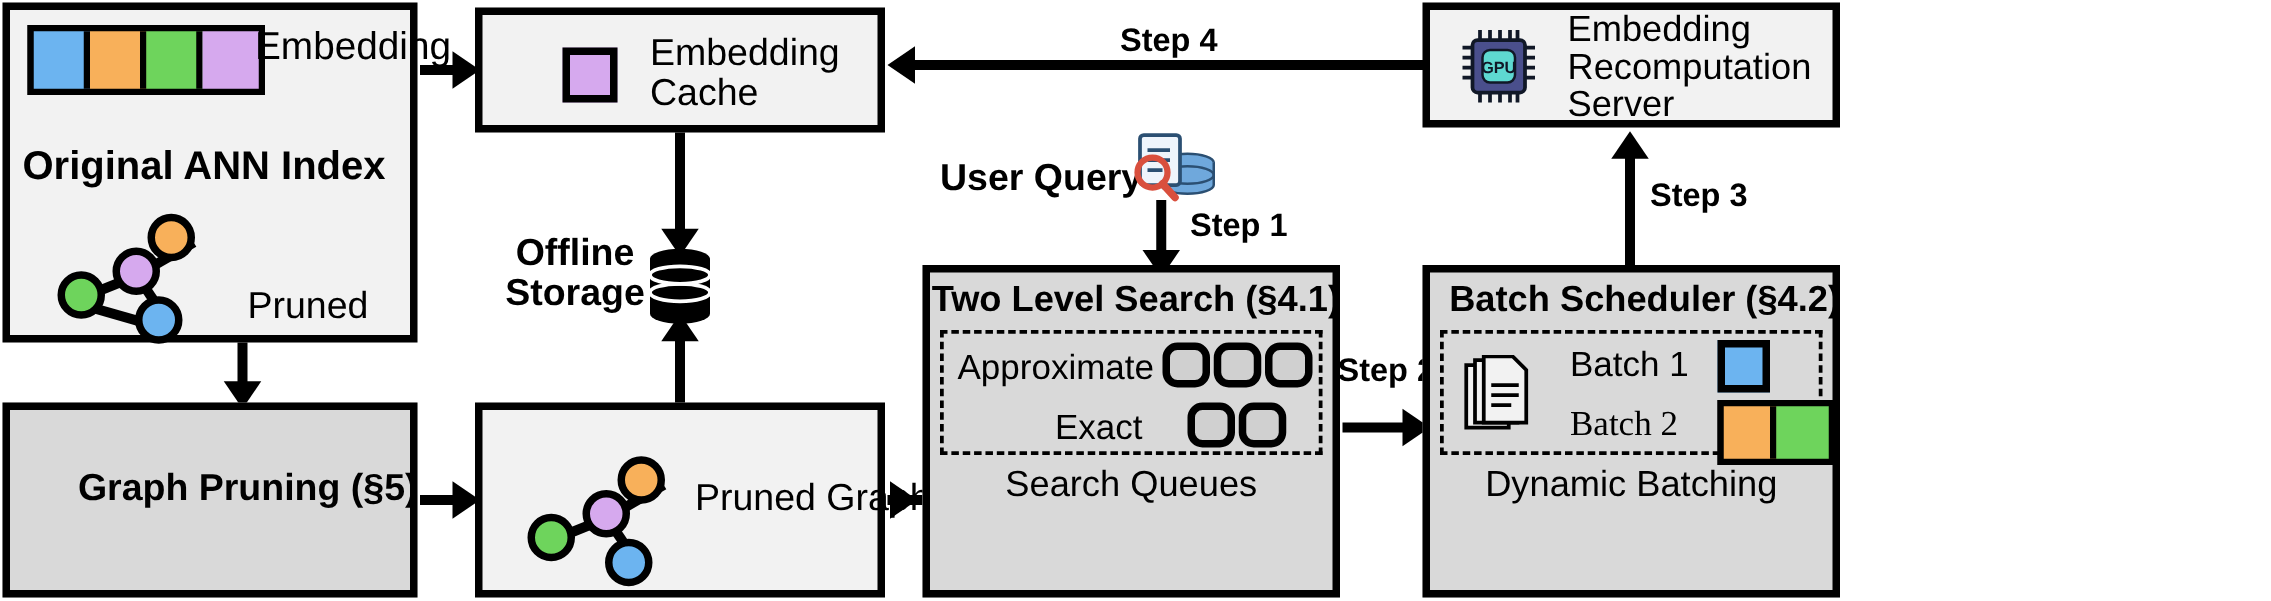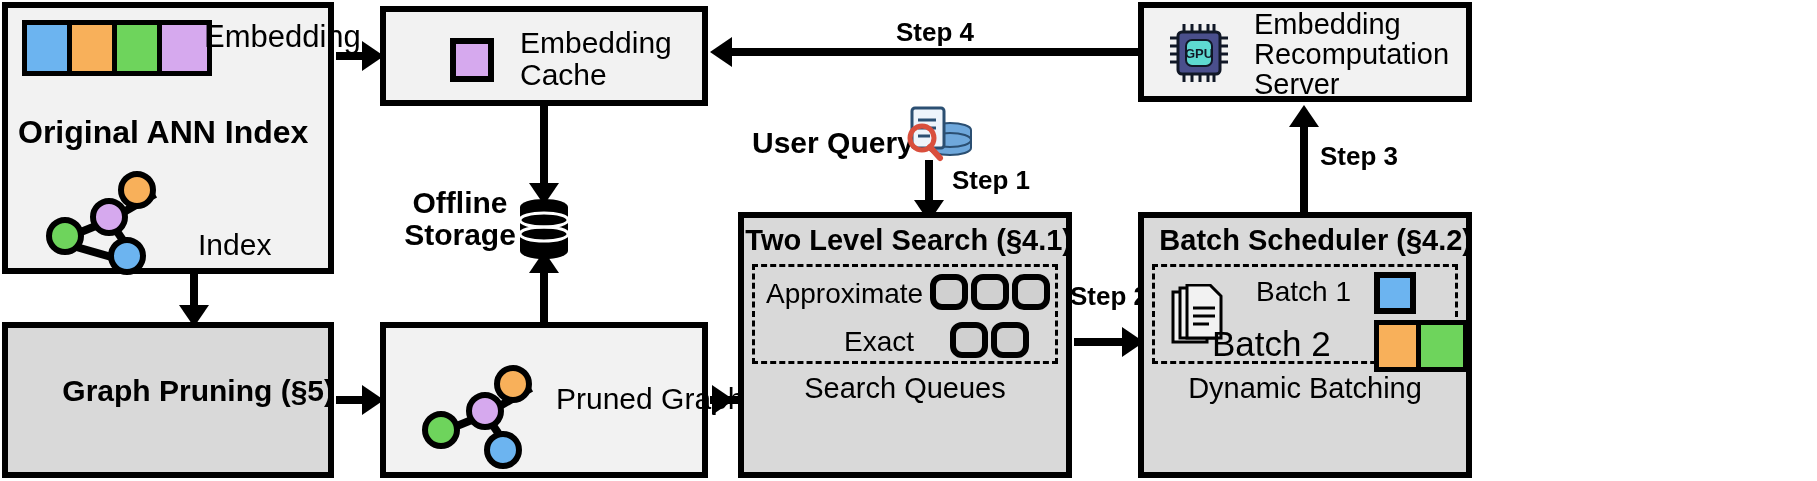--- a/index.html
+++ b/index.html
@@ -138,21 +138,21 @@
     <div class="edge" style="left:66px; top:234px; width:56px; transform:rotate(-22deg);"></div>
     <div class="edge" style="left:66px; top:240px; width:68px; transform:rotate(16deg);"></div>
     <div class="edge" style="left:110px; top:216px; width:52px; transform:rotate(-30deg);"></div>
     <div class="edge" style="left:112px; top:220px; width:48px; transform:rotate(56deg);"></div>
     <div class="node" style="left:46px; top:217px; width:38px; height:38px; background:#6ed45c;"></div>
     <div class="node" style="left:90px; top:198px; width:38px; height:38px; background:#d6a9ee;"></div>
     <div class="node" style="left:118px; top:171px; width:38px; height:38px; background:#f8b05a;"></div>
     <div class="node" style="left:108px; top:237px; width:38px; height:38px; background:#6cb4f0;"></div>
   </div>
 
-  <div class="txt" style="left:198px; top:228px; font-size:30px;">Index</div>
+  <div class="txt" style="left:198px; top:228px; font-size:30px;">Pruned</div>
 
   <div class="line" style="left:190px; top:274px; width:8px; height:34px;"></div>
   <div class="arrowhead ar-down" style="left:179px; top:305px;"></div>
 
   <div class="box gray" style="left:2px; top:322px; width:332px; height:156px;">
   </div>
   <div class="txt bold ctr" style="left:2px; top:374px; width:332px; font-size:30px;">Graph Pruning (§5)</div>
 
   <div class="line" style="left:336px; top:52px; width:30px; height:8px;"></div>
   <div class="arrowhead ar-right" style="left:362px; top:41px;"></div>
@@ -255,21 +255,21 @@
       <path d="M19 1 h23 l11 11 v42 H19 Z" fill="#f2f2f2" stroke="#000" stroke-width="3"></path>
       <line x1="25" y1="24" x2="47" y2="24" stroke="#000" stroke-width="3"></line>
       <line x1="25" y1="32" x2="47" y2="32" stroke="#000" stroke-width="3"></line>
       <line x1="25" y1="40" x2="41" y2="40" stroke="#000" stroke-width="3"></line>
     </svg>
   </div>
 
   <div class="txt" style="left:1256px; top:276px; font-size:28px;">Batch 1</div>
   <div class="sq" style="left:1374px; top:272px; width:42px; height:42px; background:#6cb4f0;"></div>
 
-  <div class="txt" style="left:1212px; top:324px; font-size:35px;">Batch 2</div>
+  <div class="txt" style="left:1256px; top:324px; font-size:28px;font-family:Liberation Serif, serif;">Batch 2</div>
   <div class="swatch-strip" style="left:1374px; top:320px;">
     <div class="swatch" style="width:42px; height:42px; background:#f8b05a;"></div>
     <div class="swatch" style="width:42px; height:42px; background:#6ed45c;"></div>
   </div>
 
   <div class="txt ctr" style="left:1138px; top:372px; width:334px; font-size:29px;">Dynamic Batching</div>
 
   <div class="line" style="left:1300px; top:122px; width:8px; height:90px;"></div>
   <div class="arrowhead ar-up" style="left:1289px; top:105px;"></div>
   <div class="txt bold" style="left:1320px; top:142px; font-size:26px;">Step 3</div>

